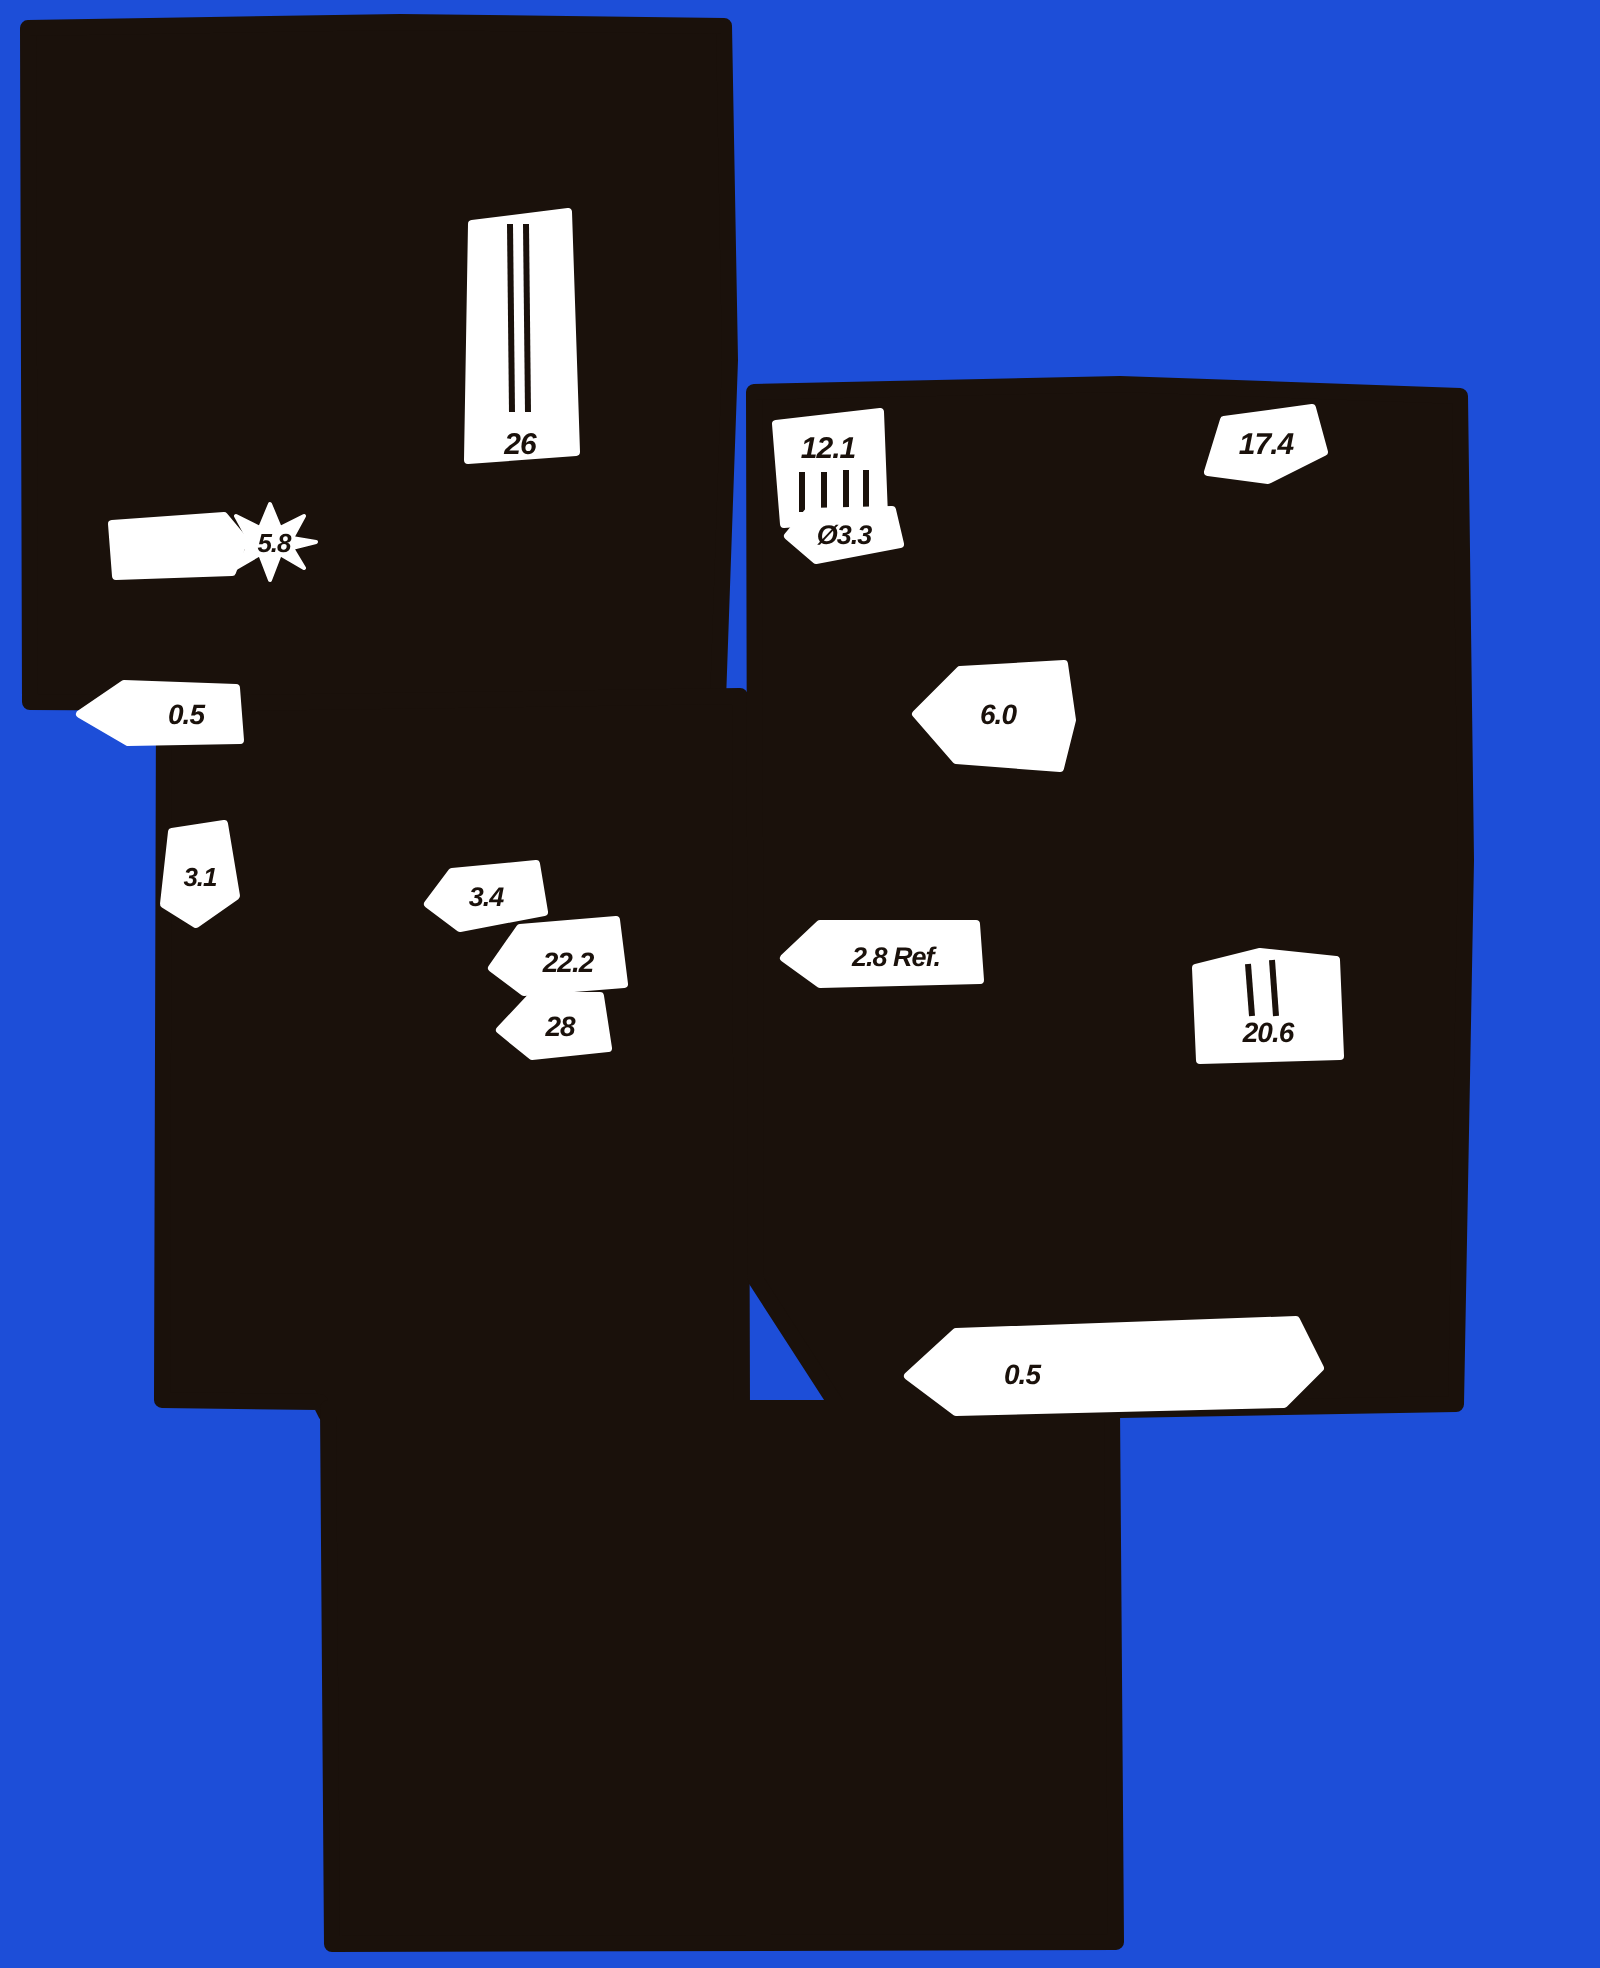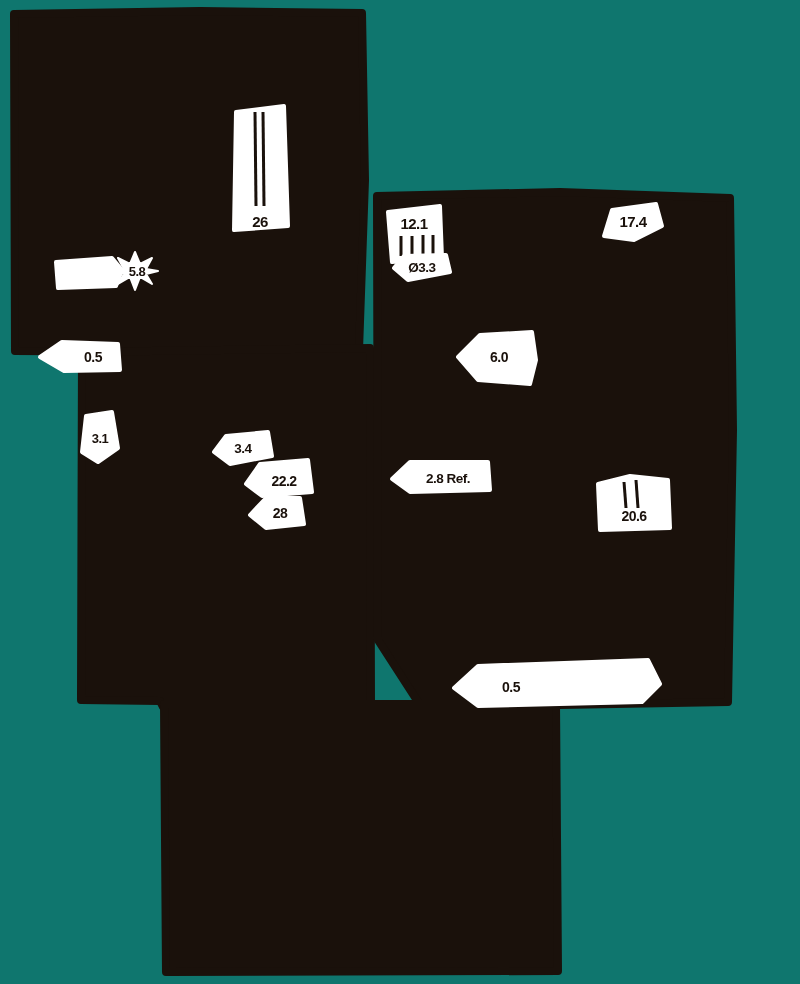--- a/index.html
+++ b/index.html
@@ -1,16 +1,16 @@
 <!DOCTYPE html>
 <html><head>
 <meta charset="utf-8">
 <style>
   html,body{margin:0;padding:0;background:#ffffff;}
-  .canvas{position:relative;width:800px;height:984px;background:#0f766e;overflow:hidden;}
+  .canvas{position:relative;width:800px;height:984px;background:#1d4ed8;overflow:hidden;font-style:italic;}
   svg{display:block;}
   text{
     font-family:"Liberation Sans", sans-serif;
     font-weight:bold;
     letter-spacing:-0.5px;
   }
 </style>
 </head>
 <body>
 

